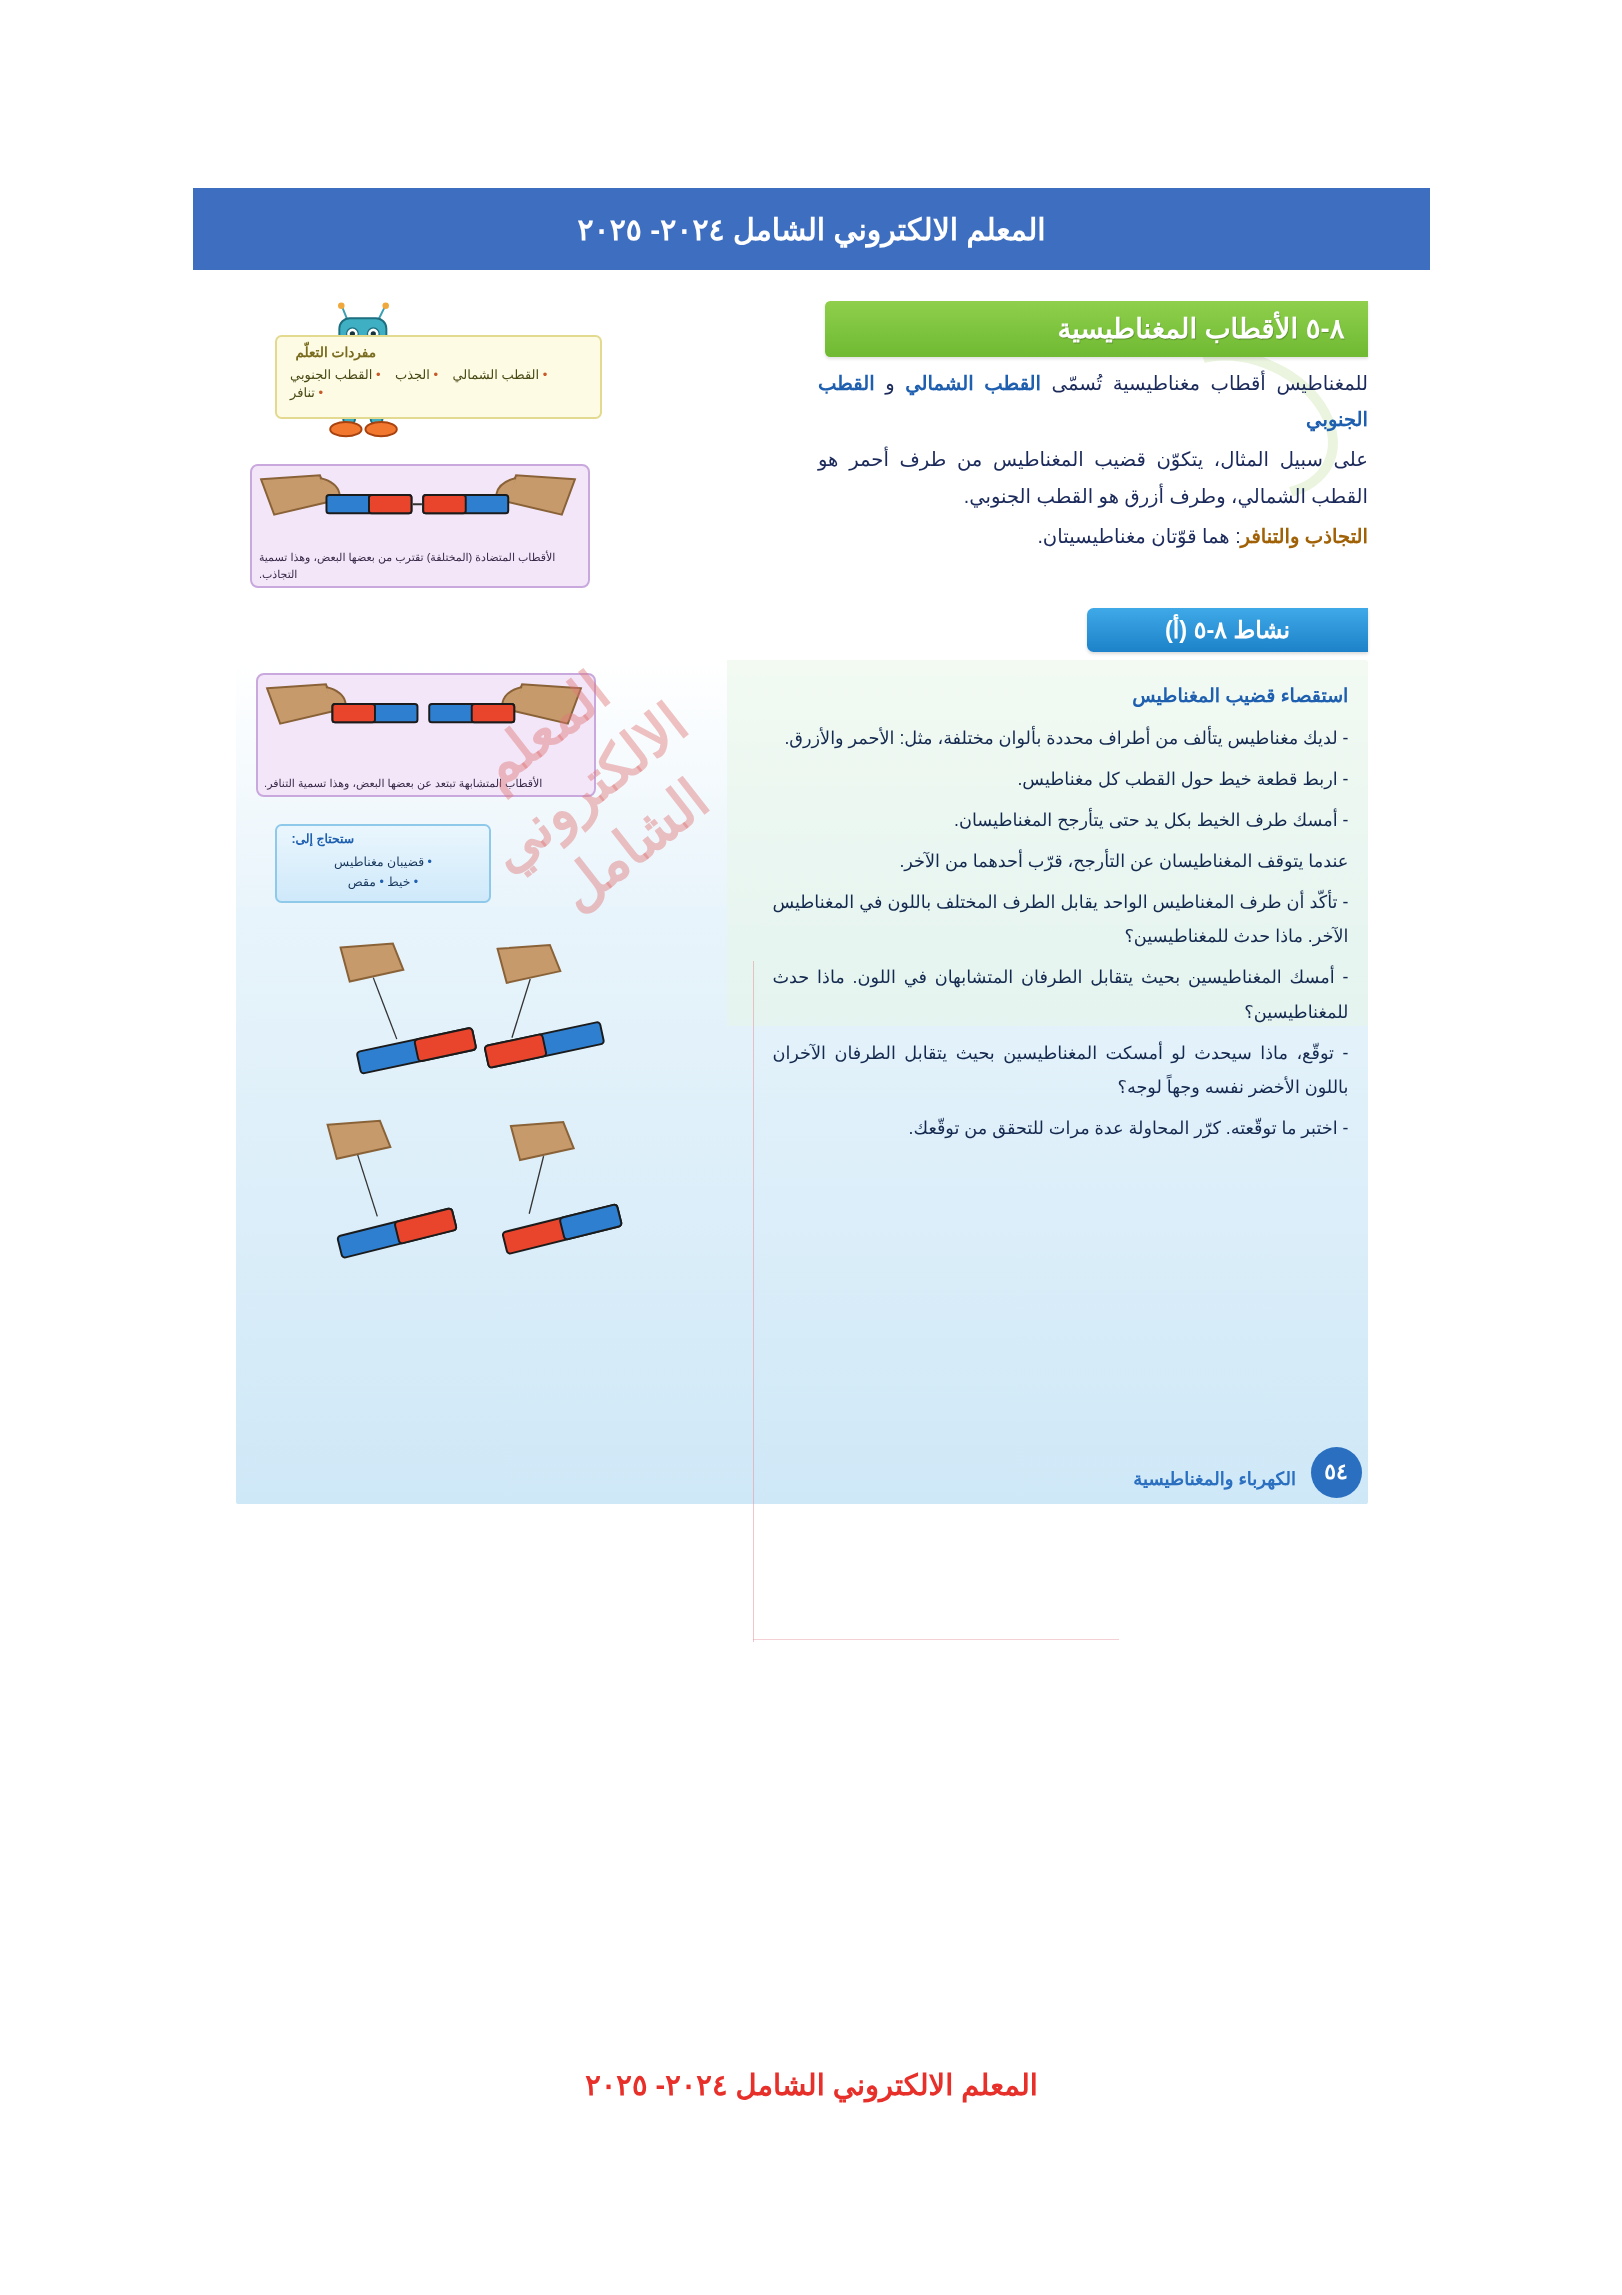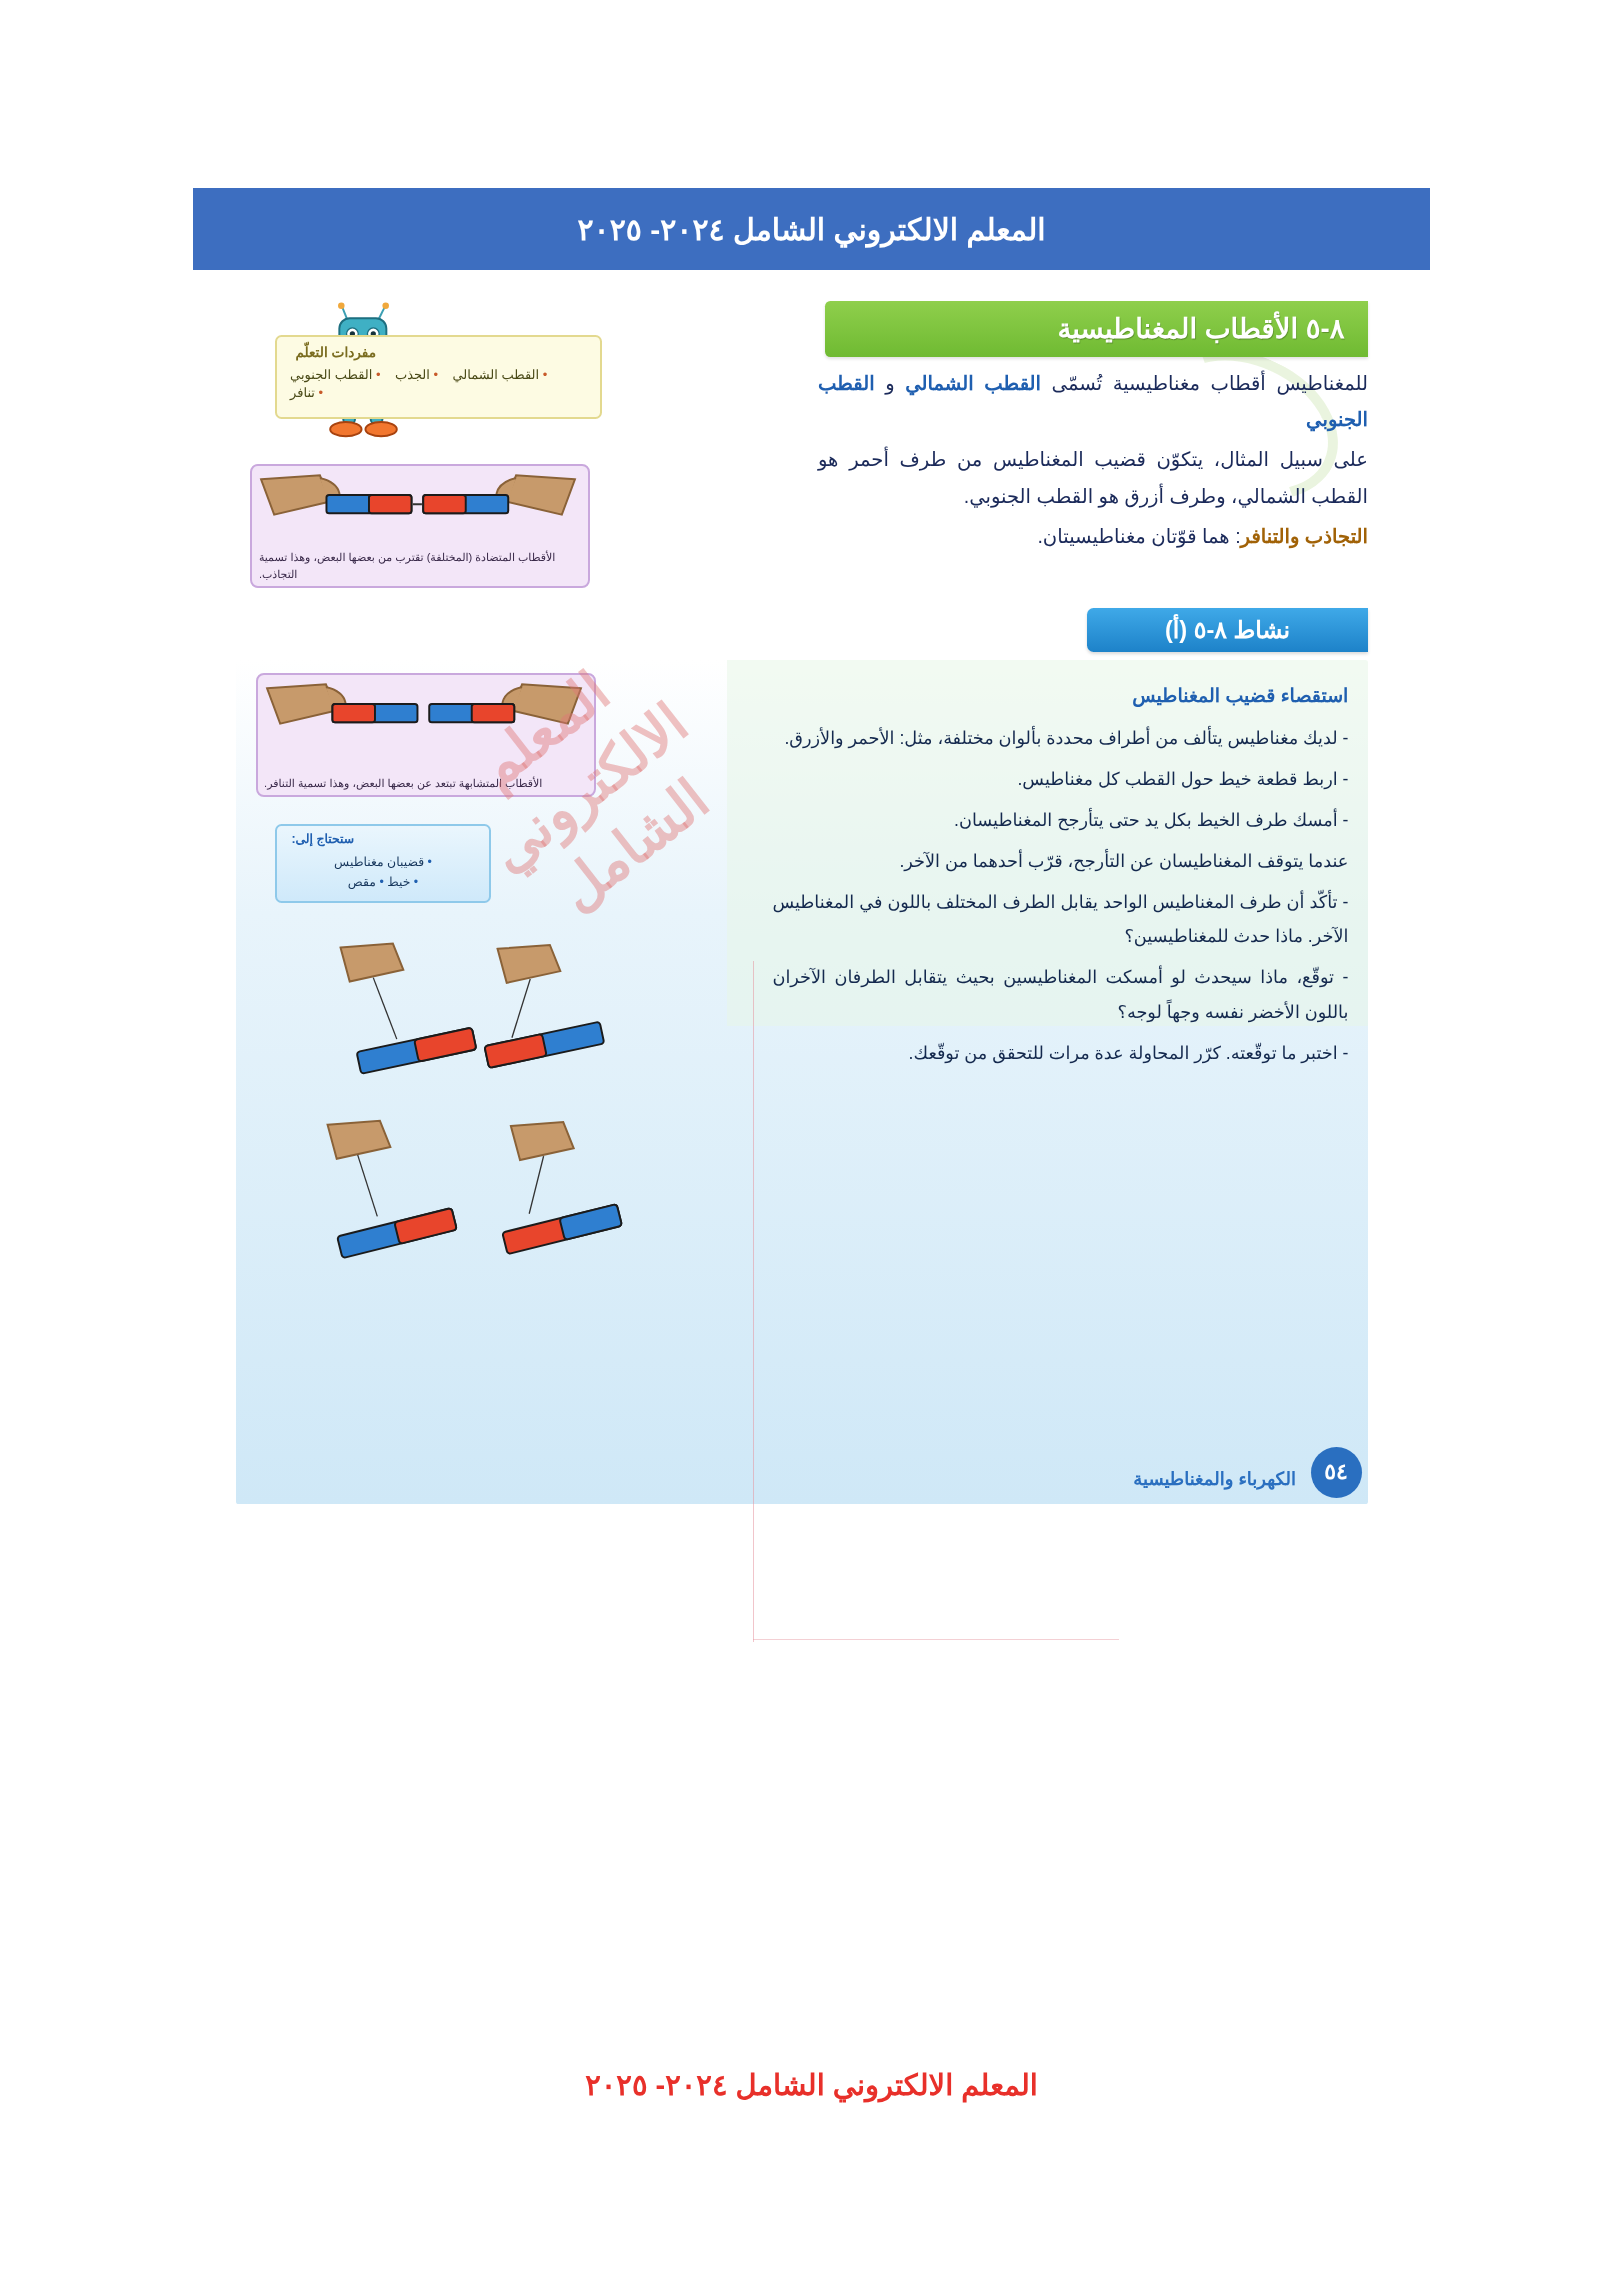--- a/index.html
+++ b/index.html
@@ -469,20 +469,21 @@
   <div class="activity-region">
     <div class="green-tint"></div>
 
     <div class="activity-body">
       <div class="sub-title">استقصاء قضيب المغناطيس</div>
       <p>- لديك مغناطيس يتألف من أطراف محددة بألوان مختلفة، مثل: الأحمر والأزرق.</p>
       <p>- اربط قطعة خيط حول القطب كل مغناطيس.</p>
       <p>- أمسك طرف الخيط بكل يد حتى يتأرجح المغناطيسان.</p>
       <p>عندما يتوقف المغناطيسان عن التأرجح، قرّب أحدهما من الآخر.</p>
       <p>- تأكّد أن طرف المغناطيس الواحد يقابل الطرف المختلف باللون في المغناطيس الآخر. ماذا حدث للمغناطيسين؟</p>
+      <p>- أمسك المغناطيسين بحيث يتقابل الطرفان المتشابهان في اللون. ماذا حدث للمغناطيسين؟</p>
       <p>- توقّع، ماذا سيحدث لو أمسكت المغناطيسين بحيث يتقابل الطرفان الآخران باللون الأخضر نفسه وجهاً لوجه؟</p>
       <p>- اختبر ما توقّعته. كرّر المحاولة عدة مرات للتحقق من توقّعك.</p>
     </div>
 
     <div class="fig-box-purple2">
       <svg viewBox="0 0 520 140" width="340" height="92">
         <path d="M20 20 L110 14 L126 54 L40 74 Z" fill="#c79a6b" stroke="#8a6238" stroke-width="3"></path>
         <path d="M110 18 q26 6 30 24 q4 16 -16 18" fill="#c79a6b" stroke="#8a6238" stroke-width="3"></path>
         <path d="M500 20 L410 14 L394 54 L480 74 Z" fill="#c79a6b" stroke="#8a6238" stroke-width="3"></path>
         <path d="M410 18 q-26 6 -30 24 q-4 16 16 18" fill="#c79a6b" stroke="#8a6238" stroke-width="3"></path>

